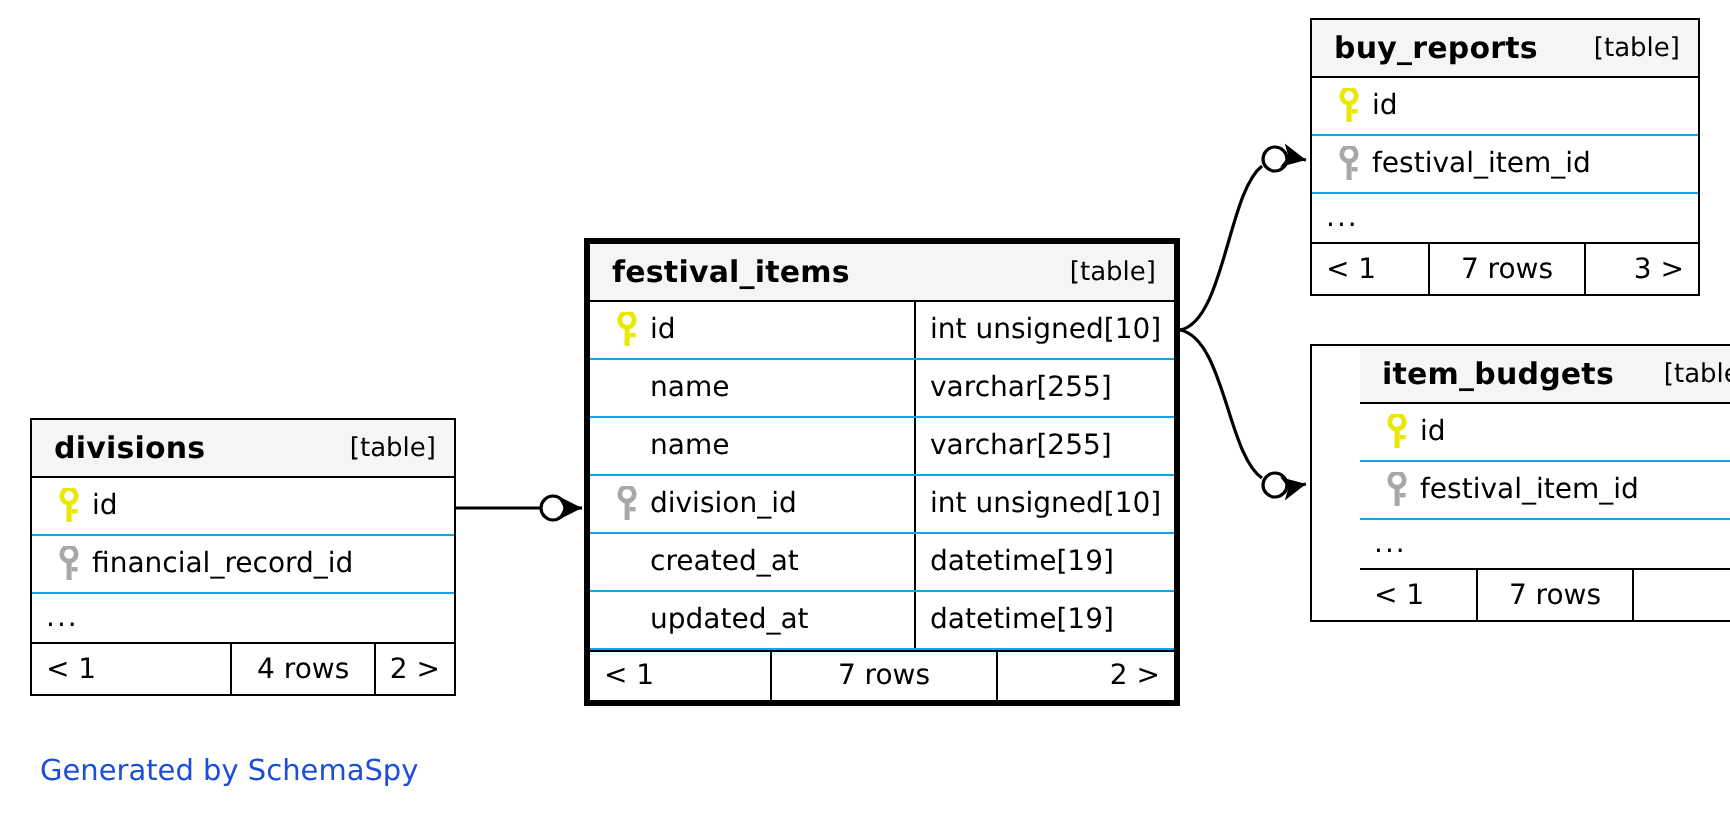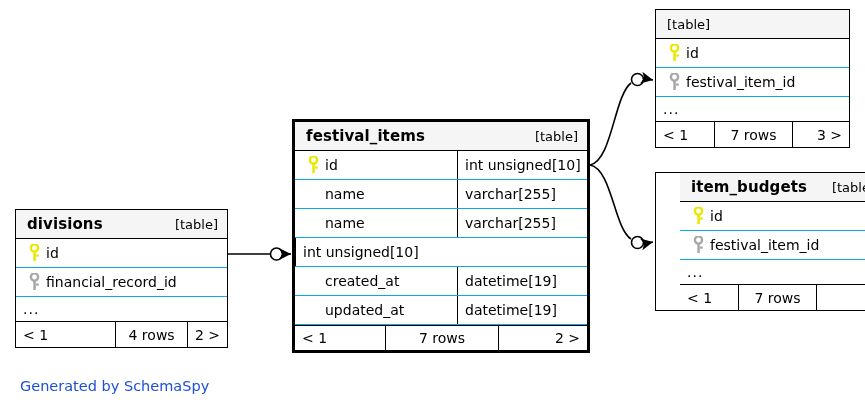--- a/index.html
+++ b/index.html
@@ -205,20 +205,30 @@
 
     <div class="row">
       <div class="cell-name">
         <span class="keyslot"></span>
         <span class="colname">name</span>
       </div>
       <div class="cell-type" style="width:130px;">varchar[255]</div>
     </div>
 
     <div class="row">
+      <div class="cell-name">
+        <span class="keyslot">
+          <svg width="11" height="18" viewBox="0 0 11 18">
+            <circle cx="5.5" cy="4" r="3.6" fill="none" stroke="#a8a8a8" stroke-width="2.4"></circle>
+            <rect x="4.3" y="7" width="2.5" height="10" fill="#a8a8a8"></rect>
+            <rect x="6.8" y="10.5" width="3" height="2.2" fill="#a8a8a8"></rect>
+          </svg>
+        </span>
+        <span class="colname">division_id</span>
+      </div>
       <div class="cell-type" style="width:130px;">int unsigned[10]</div>
     </div>
 
     <div class="row">
       <div class="cell-name">
         <span class="keyslot"></span>
         <span class="colname">created_at</span>
       </div>
       <div class="cell-type" style="width:130px;">datetime[19]</div>
     </div>
@@ -274,20 +284,21 @@
 
     <div class="footer" style="border-top:none;">
       <div class="foot-cell foot-prev" style="width:62px;">&lt; 1</div>
       <div class="foot-cell foot-mid" style="width:88px;margin-left:48px;">4 rows</div>
       <div class="foot-cell foot-next" style="flex:1 1 auto;">2 &gt;</div>
     </div>
   </div>
 
   <div class="tbl" style="left:655px; top:9px; width:195px;">
     <div class="tbl-head">
+      <span class="tbl-name">buy_reports</span>
       <span class="tbl-tag">[table]</span>
     </div>
 
     <div class="row">
       <div class="cell-name">
         <span class="keyslot">
           <svg width="11" height="18" viewBox="0 0 11 18">
             <circle cx="5.5" cy="4" r="3.6" fill="none" stroke="#e8e800" stroke-width="2.4"></circle>
             <rect x="4.3" y="7" width="2.5" height="10" fill="#e8e800"></rect>
             <rect x="6.8" y="10.5" width="3" height="2.2" fill="#e8e800"></rect>

